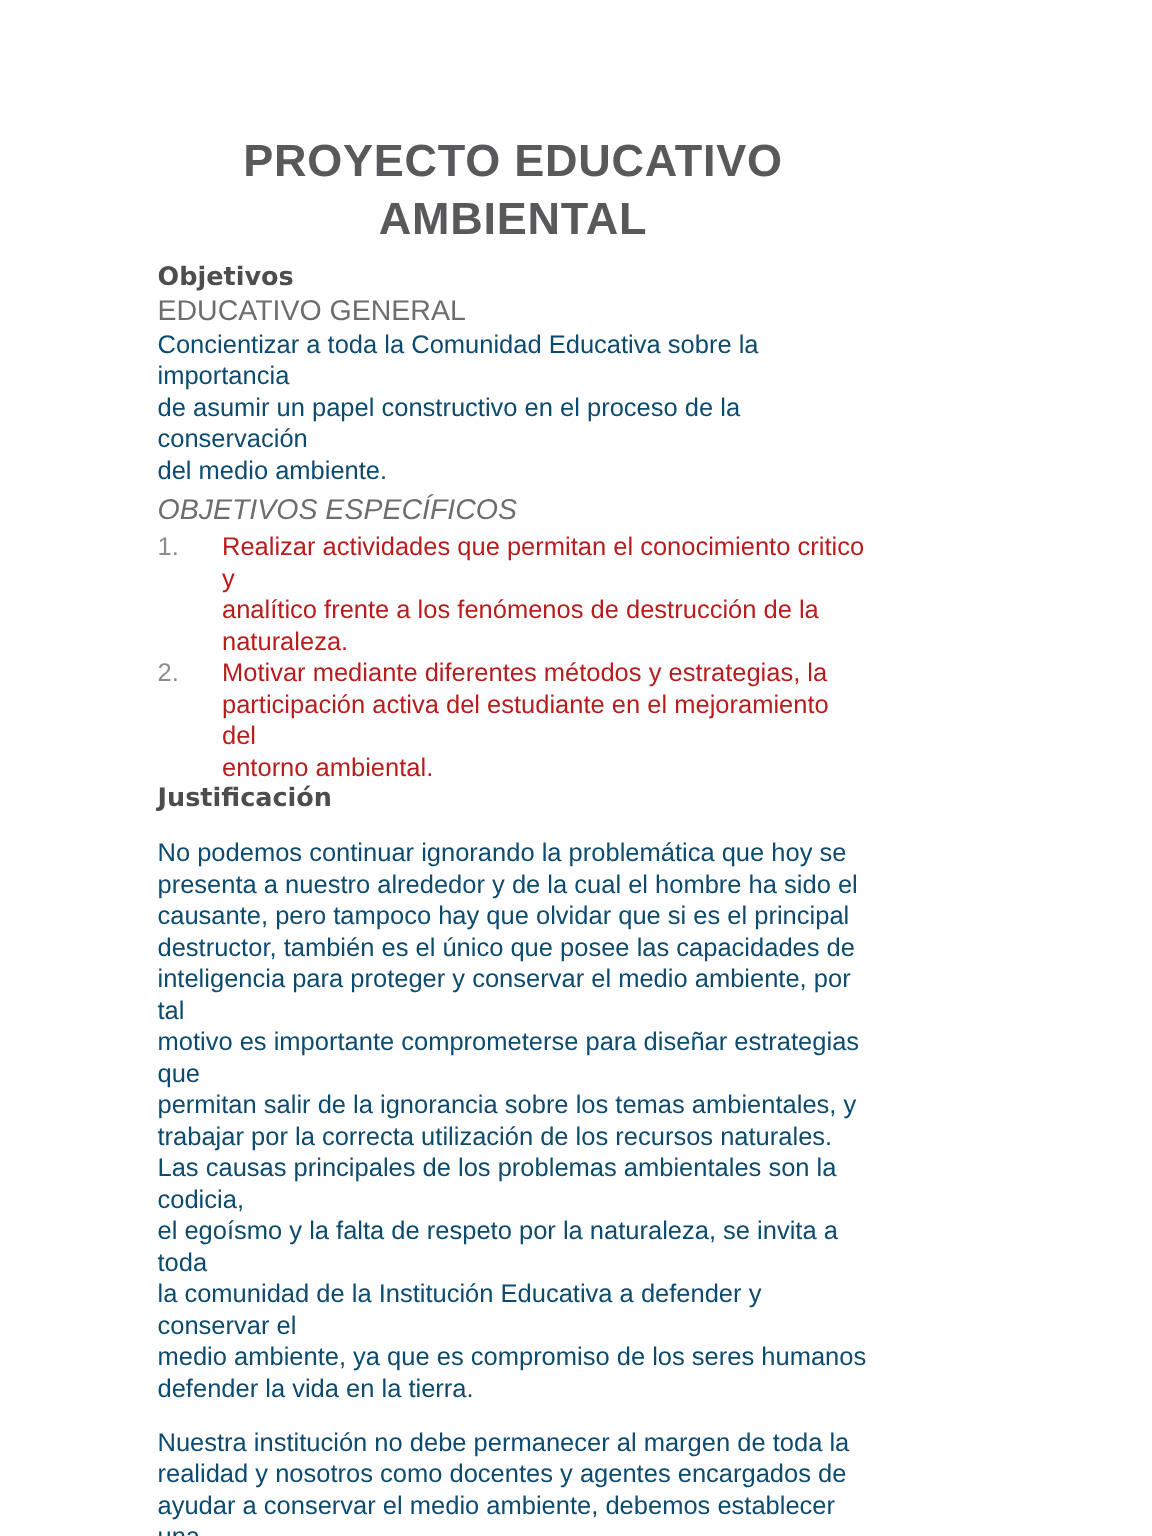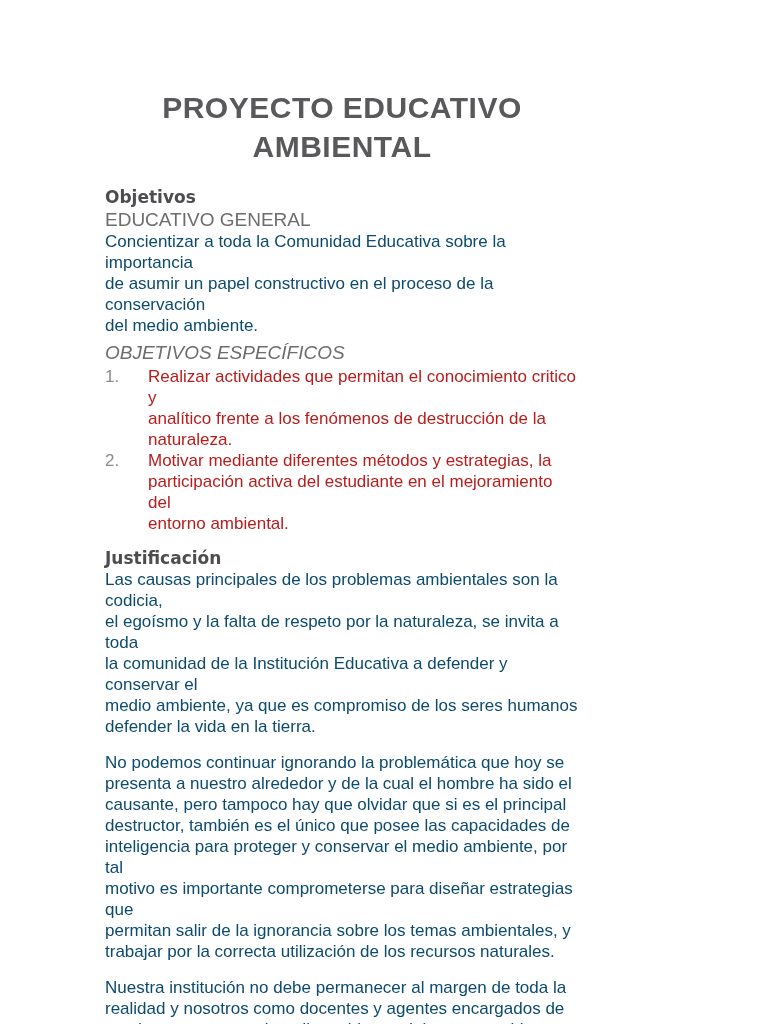--- a/index.html
+++ b/index.html
@@ -21,29 +21,29 @@
     text-align: center;
     font-family: "Liberation Sans", sans-serif;
     font-weight: 700;
     font-size: 30px;
     line-height: 39px;
     letter-spacing: 0.5px;
     color: #59595c;
     white-space: pre-line;
   }
   .heading-comic {
-    margin-top: 20px;
+    margin-top: 8px;
     font-family: "DejaVu Sans", sans-serif;
     font-weight: 700;
     font-size: 17px;
     line-height: 23px;
     color: #4d4d50;
   }
   .heading-comic.tight {
-    margin-top: 14px;
+    margin-top: 0;
     line-height: 21px;
   }
   .subheading {
     font-size: 19px;
     line-height: 22px;
     color: #6d6d70;
   }
   .subheading.spaced {
     margin-top: 6px;
     font-style: italic;
@@ -109,34 +109,34 @@
         <div class="obj-text">Motivar mediante diferentes métodos y estrategias, la
 participación activa del estudiante en el mejoramiento del
 entorno ambiental.</div>
       </div>
     </div>
   </div>
 
   <div>
     <div class="heading-comic tight">Justificación</div>
 
-    <div class="body-para">Las causas principales de los problemas ambientales son la codicia,
-el egoísmo y la falta de respeto por la naturaleza, se invita a toda
-la comunidad de la Institución Educativa a defender y conservar el
-medio ambiente, ya que es compromiso de los seres humanos
-defender la vida en la tierra.</div>
-
     <div class="body-para gap">No podemos continuar ignorando la problemática que hoy se
 presenta a nuestro alrededor y de la cual el hombre ha sido el
 causante, pero tampoco hay que olvidar que si es el principal
 destructor, también es el único que posee las capacidades de
 inteligencia para proteger y conservar el medio ambiente, por tal
 motivo es importante comprometerse para diseñar estrategias que
 permitan salir de la ignorancia sobre los temas ambientales, y
 trabajar por la correcta utilización de los recursos naturales.</div>
+
+    <div class="body-para">Las causas principales de los problemas ambientales son la codicia,
+el egoísmo y la falta de respeto por la naturaleza, se invita a toda
+la comunidad de la Institución Educativa a defender y conservar el
+medio ambiente, ya que es compromiso de los seres humanos
+defender la vida en la tierra.</div>
 
     <div class="body-para gap">Nuestra institución no debe permanecer al margen de toda la
 realidad y nosotros como docentes y agentes encargados de
 ayudar a conservar el medio ambiente, debemos establecer una
 serie de actividades extracurriculares, que capacite al estudiante
 para que cuide y conserve las pocas zonas verdes de nuestro
 planeta que aun existen.</div>
   </div>
 
 </div>

